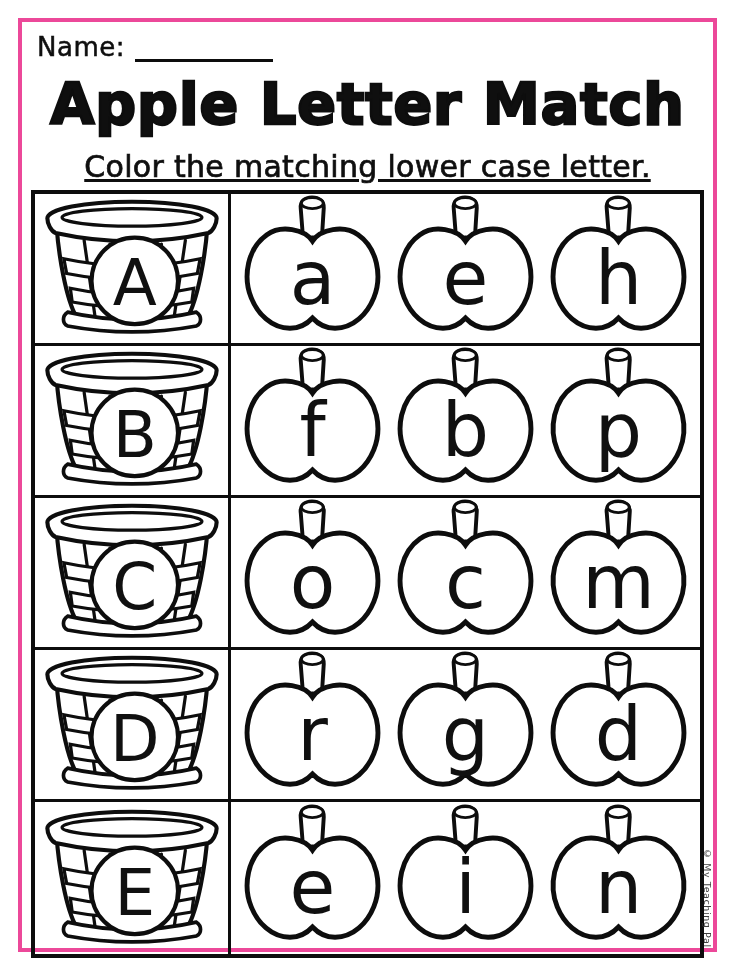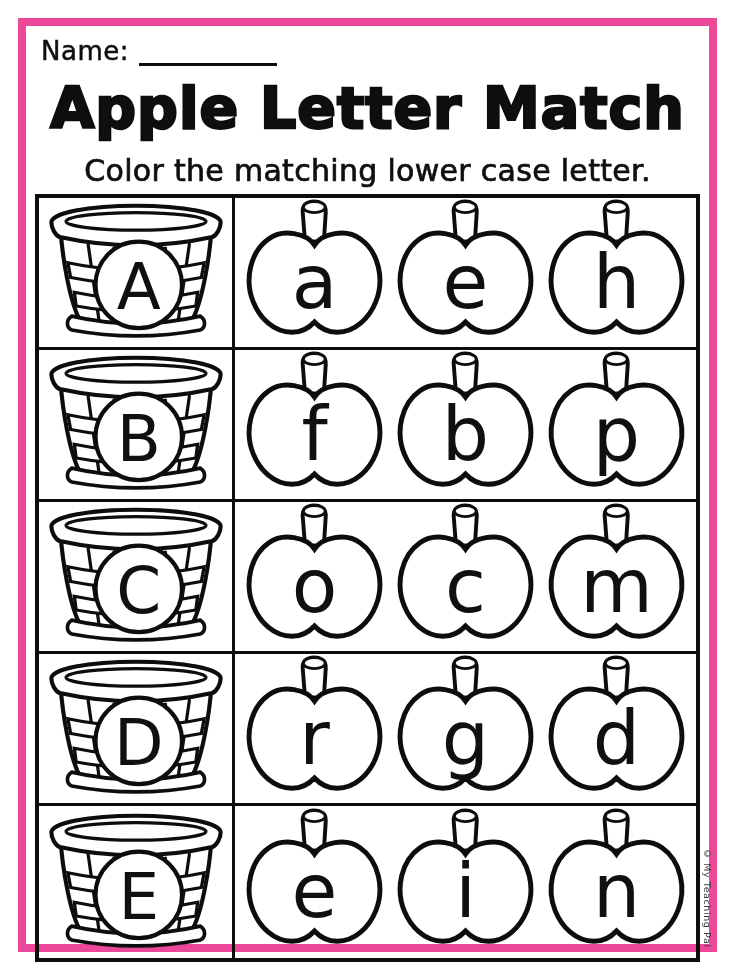--- a/index.html
+++ b/index.html
@@ -8,21 +8,21 @@
     width:735px;height:975px;
     background:#ffffff;
     font-family:"DejaVu Sans",sans-serif;
     color:#0f0f0f;
     overflow:hidden;
     margin:0 auto;
   }
   .sheet{
     position:absolute;
     left:18px; top:18px; right:18px; bottom:23px;
-    border:8px solid #ec4899;
+    border:4px solid #ec4899;
     box-sizing:border-box;
     padding:4px 9px 8px 9px;
     display:flex;
     flex-direction:column;
   }
   .name-row{
     display:flex;
     align-items:flex-end;
     margin:2px 0 0 6px;
     height:34px;
@@ -51,20 +51,21 @@
     flex:0 0 auto;
   }
   .subtitle{
     text-align:center;
     font-size:30px;
     line-height:1.1;
     -webkit-text-stroke:0.7px #0f0f0f;
     letter-spacing:0.3px;
     margin-top:2px;
     flex:0 0 auto;
+    text-decoration:underline;
   }
   .grid{
     margin-top:7px;
     flex:1 1 auto;
     border:4px solid #0d0d0d;
     box-sizing:border-box;
     display:grid;
     grid-template-rows:repeat(5,1fr);
   }
   .row{

